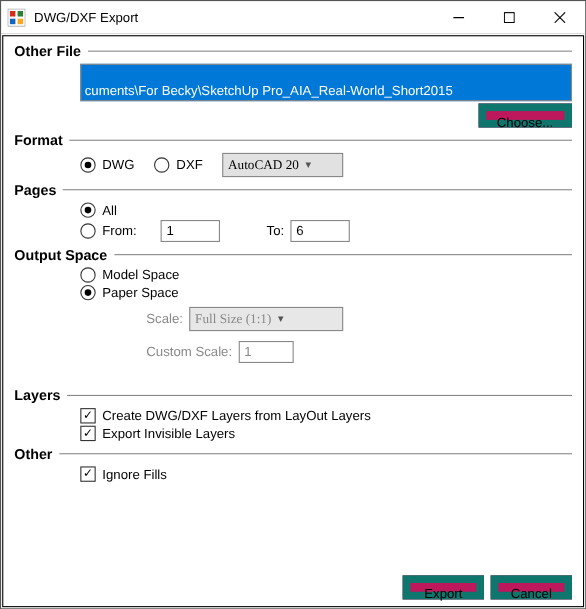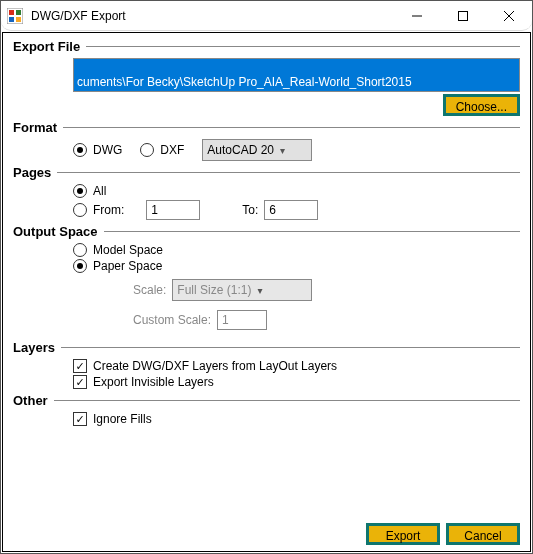--- a/index.html
+++ b/index.html
@@ -16,21 +16,20 @@
     border: 1px solid #555;
     background: #fff;
     position: relative;
   }
   .titlebar {
     height: 30px;
     display: flex;
     align-items: center;
     padding: 0 0 0 6px;
     border-bottom: 1px solid #ddd;
-    border-radius: 10px;
   }
   .app-icon {
     width: 16px;
     height: 16px;
     margin-right: 8px;
     display: inline-block;
   }
   .app-icon svg { width:16px; height:16px; }
   .title-text { flex: 1; font-size: 12px; }
   .winbtn {
@@ -82,22 +81,22 @@
     overflow: hidden;
     white-space: nowrap;
   }
   .row {
     display: flex;
     align-items: center;
     gap: 6px;
     margin: 2px 0;
   }
   .btn {
-    border: 3px solid #0f766e;
-    background: #eab308;
+    border: 7px solid #0f766e;
+    background: #be185d;
     padding: 2px 10px;
     font-size: 12px;
     height: 22px;
     line-height: 16px;
   }
   .radio, .check {
     width: 14px; height: 14px;
     border: 1px solid #333;
     display: inline-flex;
     align-items: center;
@@ -126,20 +125,21 @@
   }
   .select {
     border: 1px solid #888;
     background: #e1e1e1;
     height: 22px;
     padding: 1px 4px;
     font-size: 12px;
     display: inline-flex;
     align-items: center;
     gap: 6px;
+    font-family: Liberation Serif, serif;
   }
   .select.disabled { color:#888; background:#e7e7e7; }
   .chev { font-size: 10px; color:#555; }
   .muted { color: #888; }
   .footer {
     position: absolute;
     bottom: 6px; right: 10px;
     display: flex;
     gap: 6px;
   }
@@ -176,21 +176,21 @@
           <line x1="0" y1="0" x2="10" y2="10" stroke="#000" stroke-width="1"></line>
           <line x1="10" y1="0" x2="0" y2="10" stroke="#000" stroke-width="1"></line>
         </svg>
     </div>
   </div>
 
   <div class="client">
 
     <div class="group">
       <div class="group-header">
-        <span class="group-label">Export File</span>
+        <span class="group-label">Other File</span>
         <span class="group-line"></span>
       </div>
       <div class="group-body">
         <div class="filefield">cuments\For Becky\SketchUp Pro_AIA_Real-World_Short2015</div>
         <div class="row" style="justify-content:flex-end; margin-top:2px; padding-right:0;">
           <div class="btn">Choose...</div>
         </div>
       </div>
     </div>
 
@@ -258,21 +258,21 @@
             <span class="chev">▾</span>
           </span>
         </div>
         <div class="row" style="padding-left:60px; margin-top:9px;">
           <span class="muted">Custom Scale:</span>
           <input class="textin muted" style="width: 50px; color: rgb(136, 136, 136);" disabled="" value="1">
         </div>
       </div>
     </div>
 
-    <div class="group" style="margin-top:10px;text-align:center;">
+    <div class="group" style="margin-top:22px;text-align:center;">
       <div class="group-header">
         <span class="group-label">Layers</span>
         <span class="group-line"></span>
       </div>
       <div class="group-body">
         <div class="row">
           <span class="check checked"></span>
           <span>Create DWG/DXF Layers from LayOut Layers</span>
         </div>
         <div class="row">

